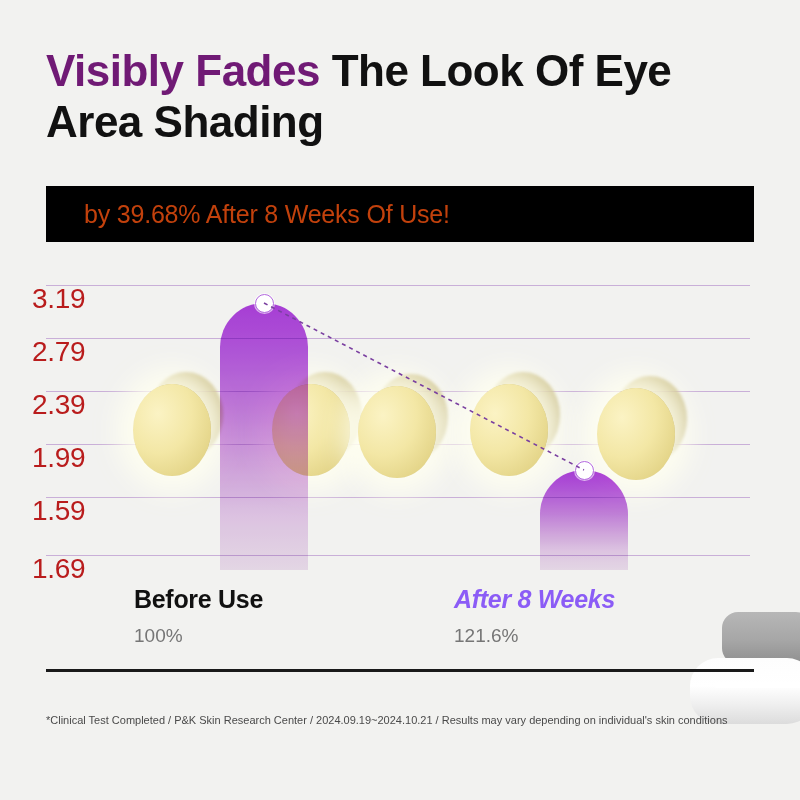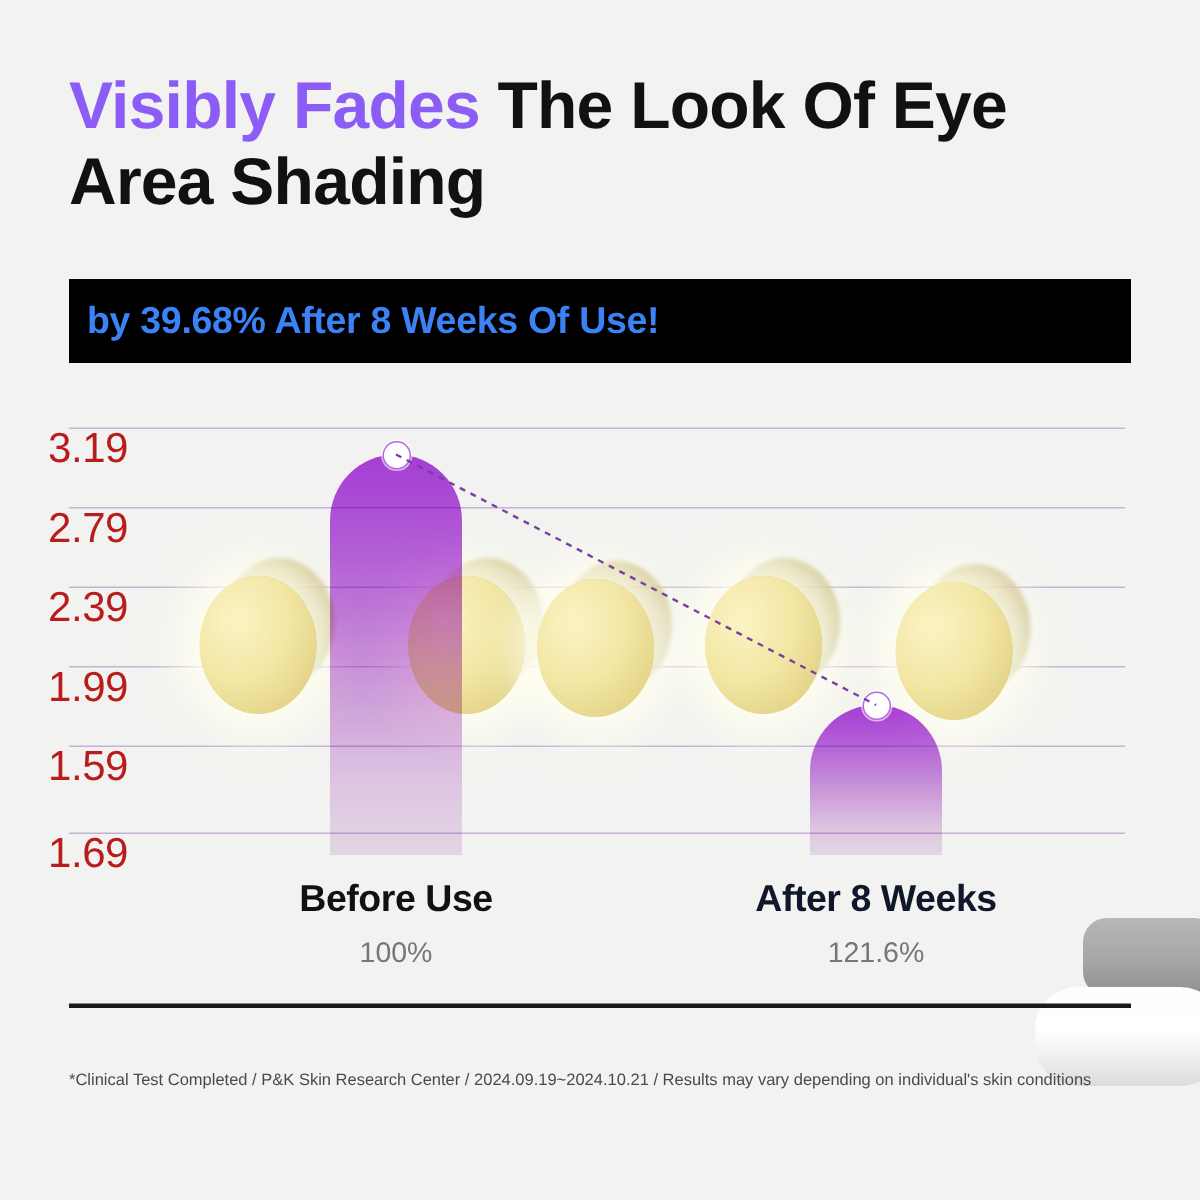--- a/index.html
+++ b/index.html
@@ -19,37 +19,37 @@
   .headline {
     position: absolute;
     left: 46px; top: 46px;
     width: 700px;
     font-size: 44px;
     font-weight: bold;
     line-height: 1.15;
     letter-spacing: -0.5px;
     color: #111111;
   }
-  .headline .accent { color: #8b5cf6; }
+  .headline .accent { color: #701a75; }
 
   
   .banner {
     position: absolute;
     left: 46px; top: 186px;
     width: 708px; height: 56px;
     background: #000000;
     display: flex;
     align-items: center;
   }
   .banner-text {
-    color: #3b82f6;
+    color: #c2410c;
     font-size: 25px;
-    font-weight: bold;
+    font-weight: normal;
     letter-spacing: -0.2px;
-    padding-left: 12px;
+    padding-left: 38px;
   }
 
   
   .chart {
     position: absolute;
     left: 0; top: 270px;
     width: 800px; height: 330px;
   }
   .gridlines {
     position: absolute;
@@ -121,27 +121,27 @@
     border: 1.6px solid #b469e0;
     box-shadow: 0 0 0 1px rgba(255,255,255,.6);
   }
   .trendline { position: absolute; left: 0; top: 0; width: 800px; height: 300px; }
 
   
   .tube { position: absolute; right: 0; top: 330px; width: 130px; height: 140px; }
 
   
   .xlabels { position: absolute; left: 0; top: 585px; width: 800px; }
-  .xlabel-group { position: absolute; text-align: center; width: 260px; }
+  .xlabel-group { position: absolute; text-align: left; width: 260px; }
   .xlabel {
     font-size: 25px; font-weight: bold;
     letter-spacing: -0.3px;
   }
   .xlabel.dark { color: #111111; }
-  .xlabel.accent { color: #0f172a; }
+  .xlabel.accent { color: #8b5cf6; font-style: italic; }
   .xsub {
     margin-top: 11px;
     font-size: 19px;
     color: #767676;
   }
 
   
   .divider {
     position: absolute;
     left: 46px; top: 669px;

